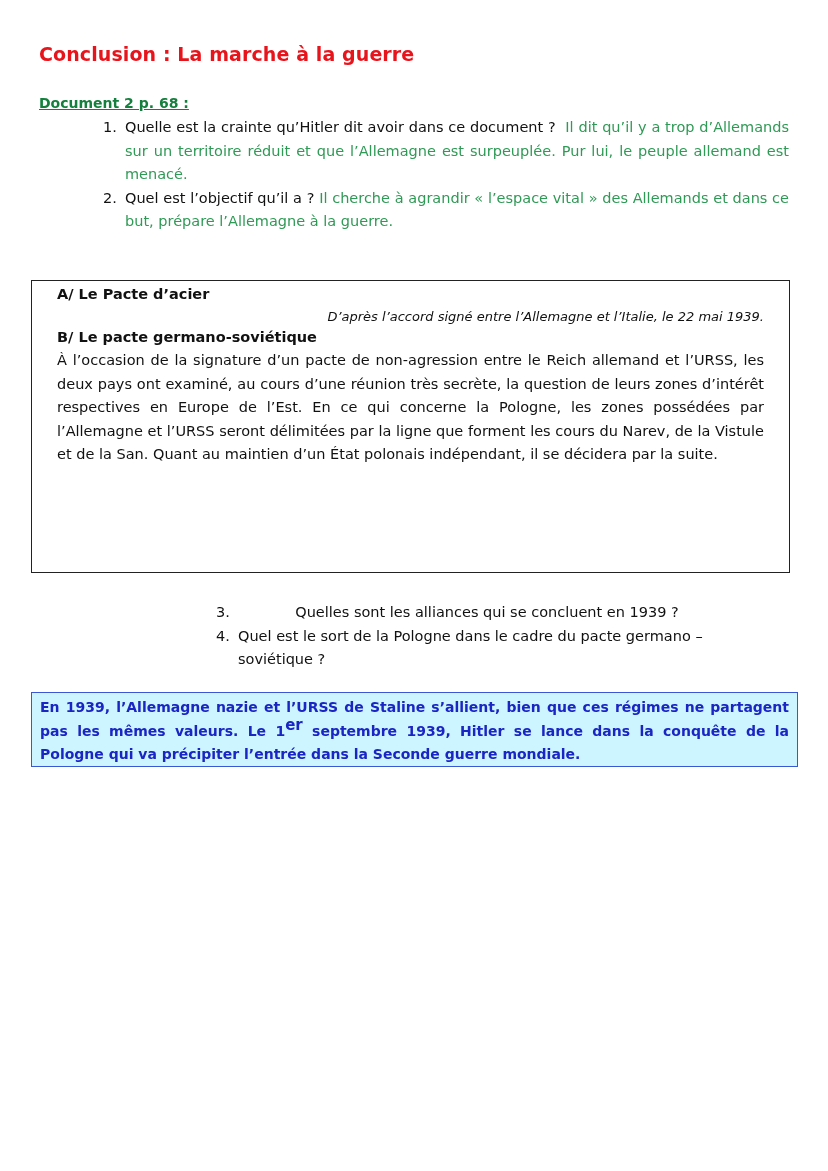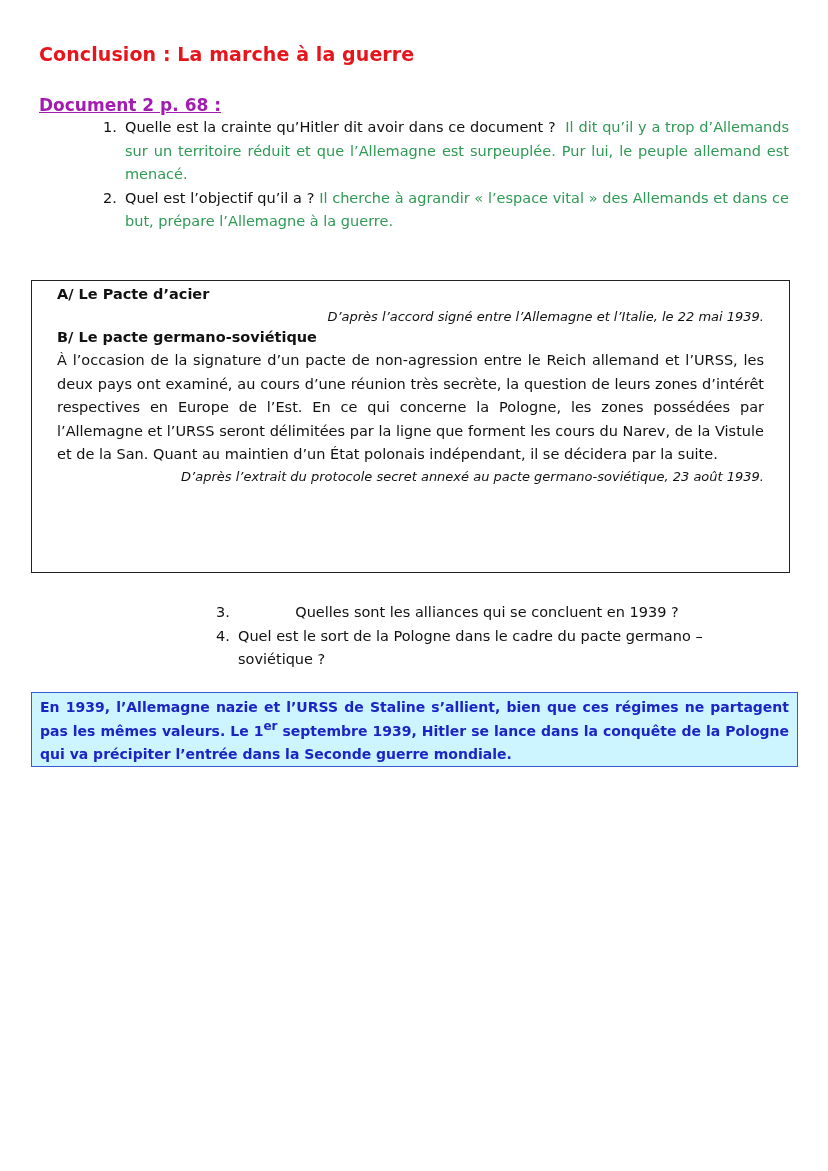--- a/index.html
+++ b/index.html
@@ -6,21 +6,21 @@
     body {
       width: 828px; height: 1171px; position: relative; overflow: hidden;
       font-family: "DejaVu Sans", sans-serif; color: #111;
     }
     .page { position: absolute; left: 0; top: 0; width: 828px; height: 1171px; }
     .title {
       position: absolute; left: 39px; top: 43px;
       font-size: 19px; font-weight: bold; color: #e8141b; letter-spacing: 0.1px;
     }
     .doc-heading {
-      position: absolute; left: 39px; font-size: 17px; font-weight: bold; color: #a21caf;
+      position: absolute; left: 39px; font-size: 14px; font-weight: bold; color: #15803d;
     }
     .doc-heading .u { text-decoration: underline; }
     .qlist {
       position: absolute; font-size: 14.5px; line-height: 23.5px; color: #111;
     }
     .qitem { display: flex; }
     .qnum { width: 22px; flex: 0 0 22px; }
     .qtext { flex: 1; text-align: justify; }
     .answer { color: #2f9a55; }
     .docbox {
@@ -32,21 +32,21 @@
     .para { text-align: justify; text-align-last: left; }
     .source {
       text-align: right; font-style: italic; font-size: 13px; line-height: 19px;
     }
     .summary {
       position: absolute; left: 31px; top: 692px; width: 767px; height: 75px;
       background: #ccf5ff; border: 1px solid #3a57d6; box-sizing: border-box;
       padding: 3px 8px; color: #1b25c4; font-weight: bold;
       font-size: 14px; line-height: 23.5px; text-align: justify;
     }
-    .summary sup { font-size: 12px; line-height: 0; margin-top: 30px; }
+    .summary sup { font-size: 15px; line-height: 0; margin-top: 30px; }
   </style>
 </head>
 <body>
 
 <div class="page">
 
   <div class="title">Conclusion : La marche à la guerre</div>
 
   <div class="doc-heading" style="top:95px;">
     <span class="u">Document 2 p. 68 :</span>
@@ -68,21 +68,20 @@
       </span>
     </div>
   </div>
 
 
   <div class="docbox">
     <div class="sub-h">A/ Le Pacte d’acier</div>
     <div class="source">D’après l’accord signé entre l’Allemagne et l’Italie, le 22 mai 1939.</div>
     <div class="sub-h">B/ Le pacte germano-soviétique</div>
     <div class="para">À l’occasion de la signature d’un pacte de non-agression entre le Reich allemand et l’URSS, les deux pays ont examiné, au cours d’une réunion très secrète, la question de leurs zones d’intérêt respectives en Europe de l’Est. En ce qui concerne la Pologne, les zones possédées par l’Allemagne et l’URSS seront délimitées par la ligne que forment les cours du Narev, de la Vistule et de la San. Quant au maintien d’un État polonais indépendant, il se décidera par la suite.</div>
-    <div class="source">D’après l’extrait du protocole secret annexé au pacte germano-soviétique, 23 août 1939.</div>
   </div>
 
   <div class="qlist" style="left:216px; top:601px; width:520px;">
     <div class="qitem">
       <span class="qnum">3.</span>
       <span class="qtext" style="text-align:center;">Quelles sont les alliances qui se concluent en 1939 ?</span>
     </div>
     <div class="qitem">
       <span class="qnum">4.</span>
       <span class="qtext" style="text-align:left;">Quel est le sort de la Pologne dans le cadre du pacte germano – soviétique ?</span>

